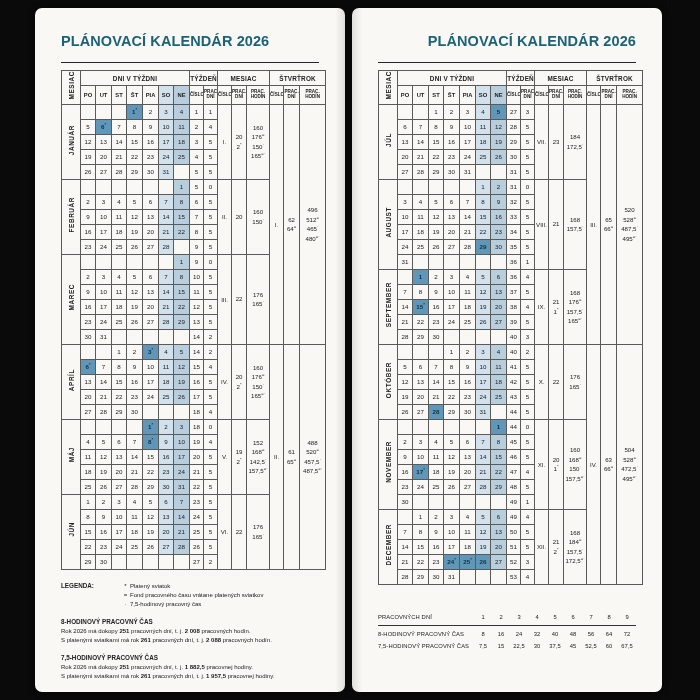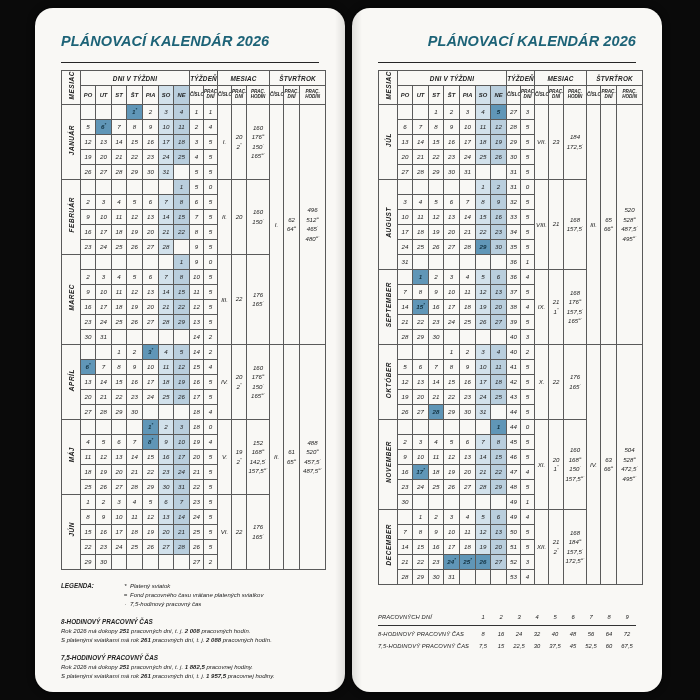--- a/index.html
+++ b/index.html
@@ -6,23 +6,22 @@
   body{
     width:700px;height:700px;overflow:hidden;position:relative;
     background:#0a0a0a;
     font-family:"Liberation Sans", sans-serif;
     -webkit-font-smoothing:antialiased;
   }
   .stage{position:absolute;inset:0;}
   .page{
     position:absolute;top:8px;width:310px;height:684px;
     background:var(--page,#f9f8f5);
-    border-radius:18px;
+    border-radius:7px;
     box-shadow:0 0 7px rgba(0,0,0,.65);
-    font-style:italic;
   }
   .page.left{left:35px;}
   .page.right{left:352px;}
   .page.left::after{content:'';position:absolute;right:0;top:0;bottom:0;width:10px;
     background:linear-gradient(to left, rgba(0,0,0,.10), rgba(0,0,0,0));border-radius:0 7px 7px 0;}
   .page.right::after{content:'';position:absolute;left:0;top:0;bottom:0;width:10px;
     background:linear-gradient(to right, rgba(0,0,0,.10), rgba(0,0,0,0));border-radius:7px 0 0 7px;}
   .content{position:absolute;left:26px;right:26px;top:0;bottom:0;}
   .title{
     padding-top:26px;font-size:14.5px;font-weight:700;color:var(--accent,#1d6377);

